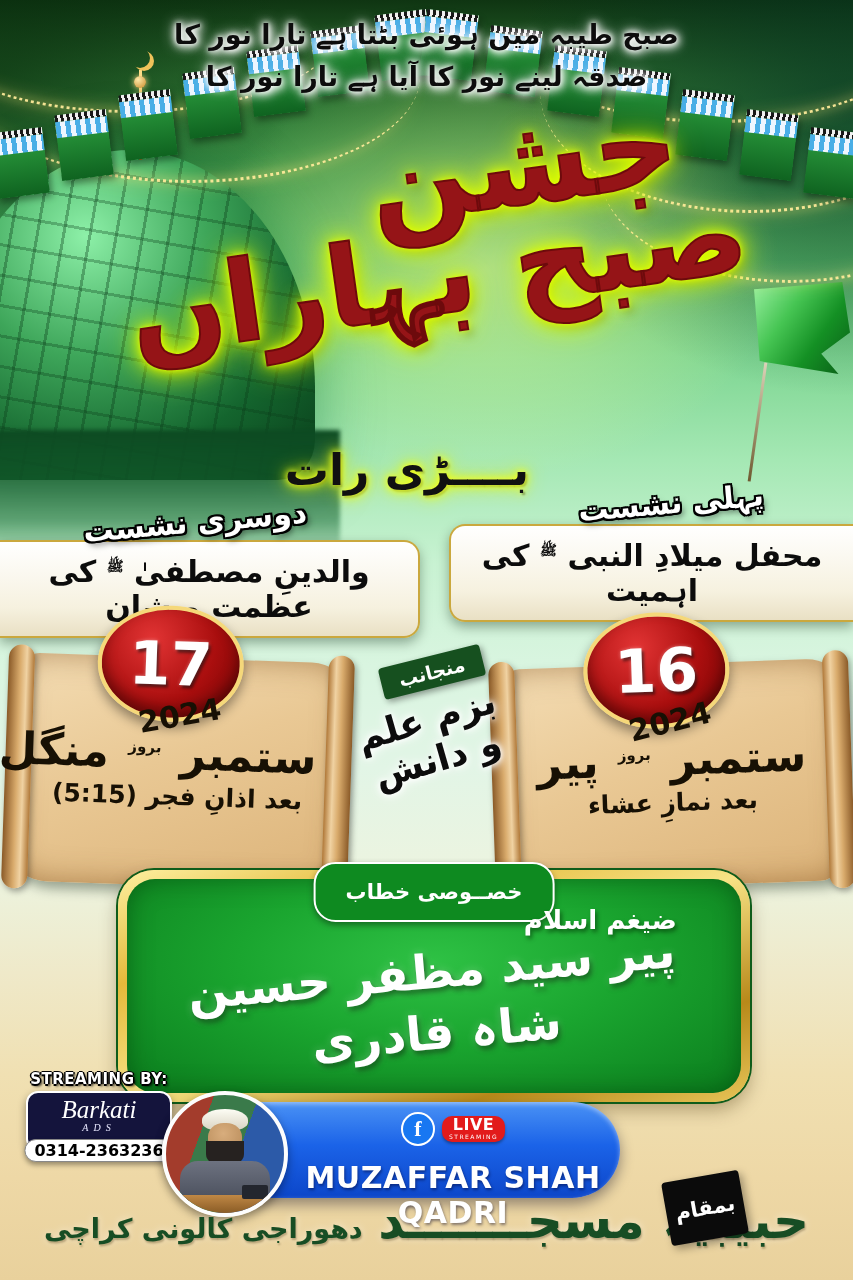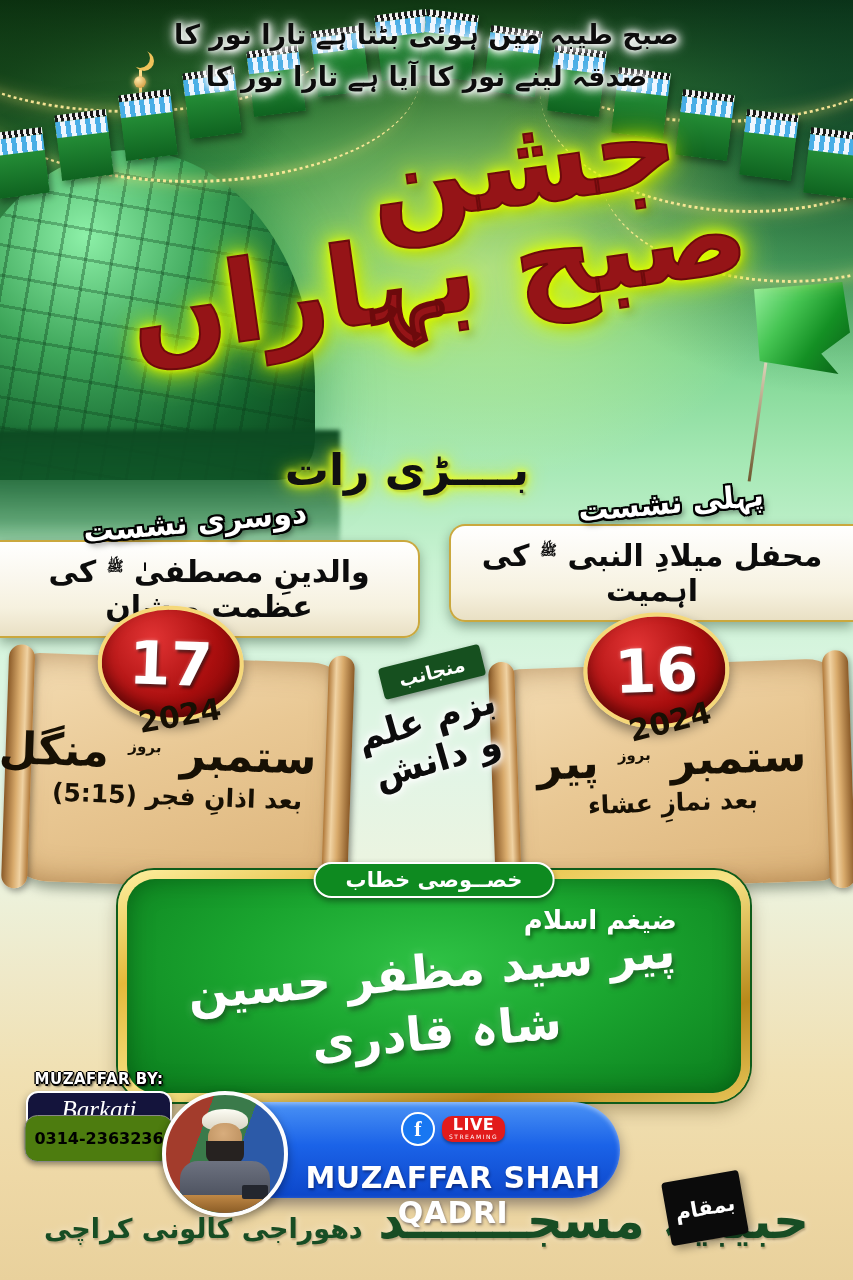--- a/index.html
+++ b/index.html
@@ -144,21 +144,21 @@
     background:linear-gradient(160deg,#fdf0a0 0%,#e3b93a 25%,#f7e385 50%,#b8891a 78%,#e7c558 100%);
     box-shadow:0 0 0 2px #0f5c1a, 0 8px 18px rgba(60,40,0,.35);
   }
   .banner .inner{
     position:relative; width:100%; height:100%; border-radius:28px; overflow:visible;
     background:radial-gradient(ellipse at 50% 38%, #2ec144 0%, #1aa52f 45%, #0b7c1d 100%);
     box-shadow:inset 0 0 24px rgba(0,60,10,.5);
   }
   .banner .tag{
     position:absolute; top:-17px; left:50%; transform:translateX(-50%);
-    background:#0e8a20; border:2px solid #fff; border-radius:22px; padding:4px 30px;
+    background:#0e8a20; border:2px solid #fff; border-radius:22px; padding:16px 30px;
     color:#fff; font-size:21px; font-weight:bold; white-space:nowrap;
     box-shadow:0 3px 6px rgba(0,0,0,.4);
   }
   .banner .honorific{
     position:absolute; top:26px; right:64px; color:#fff; font-size:26px; font-weight:bold;
     text-shadow:2px 3px 4px rgba(0,50,5,.6);
   }
   .banner .name{
     position:absolute; top:62px; left:20px; right:20px; text-align:center;
     transform:rotate(-5deg); color:#fff; font-size:47px; font-weight:bold; line-height:1.3;
@@ -171,21 +171,21 @@
     text-shadow:1.5px 0 0 #000,-1.5px 0 0 #000,0 1.5px 0 #000,0 -1.5px 0 #000,2px 2px 3px #000;
   }
   .designed .card{
     position:relative; margin-top:3px; background:#14143c; border:2px solid #fff; border-radius:12px;
     padding:4px 6px 16px; box-shadow:0 4px 8px rgba(0,0,0,.4);
   }
   .designed .brand{font-family:"Liberation Serif","DejaVu Serif",serif; font-style:italic; font-size:25px; color:#fff; line-height:1;}
   .designed .brand-sub{font-family:"Liberation Serif","DejaVu Serif",serif; font-style:italic; font-size:10px; color:#e8e8ff; letter-spacing:5px;}
   .designed .phone{
     position:absolute; left:50%; bottom:-13px; transform:translateX(-50%);
-    background:#4d7c0f; border:1px solid #888; border-radius:13px; padding:13px 9px;
+    background:#ffffff; border:1px solid #888; border-radius:13px; padding:1px 9px;
     font-size:16px; font-weight:bold; color:#000; white-space:nowrap; box-shadow:0 3px 5px rgba(0,0,0,.35);
   }
   
   .livebar{
     position:absolute; left:168px; top:1102px; width:452px; height:96px; z-index:8;
     border-radius:48px;
     background:linear-gradient(180deg,#4a92f5 0%,#1b63e8 45%,#0c46c9 100%);
     box-shadow:0 6px 14px rgba(0,0,30,.4), inset 0 2px 5px rgba(255,255,255,.45);
   }
   .speaker-photo{
@@ -330,21 +330,21 @@
 
   <div class="banner">
     <div class="inner">
       <div class="tag rtl">خصــوصی خطاب</div>
       <div class="honorific rtl">ضیغم اسلام</div>
       <div class="name rtl">پیر سید مظفر حسین شاہ قادری</div>
     </div>
   </div>
 
   <div class="designed">
-    <div class="label">MUZAFFAR BY:</div>
+    <div class="label">STREAMING BY:</div>
     <div class="card">
       <div class="brand">Barkati</div>
       <div class="brand-sub">ADS</div>
       <div class="phone">0314-2363236</div>
     </div>
   </div>
 
   <div class="livebar">
     <div class="speaker-photo">
       <div class="turban"></div>

